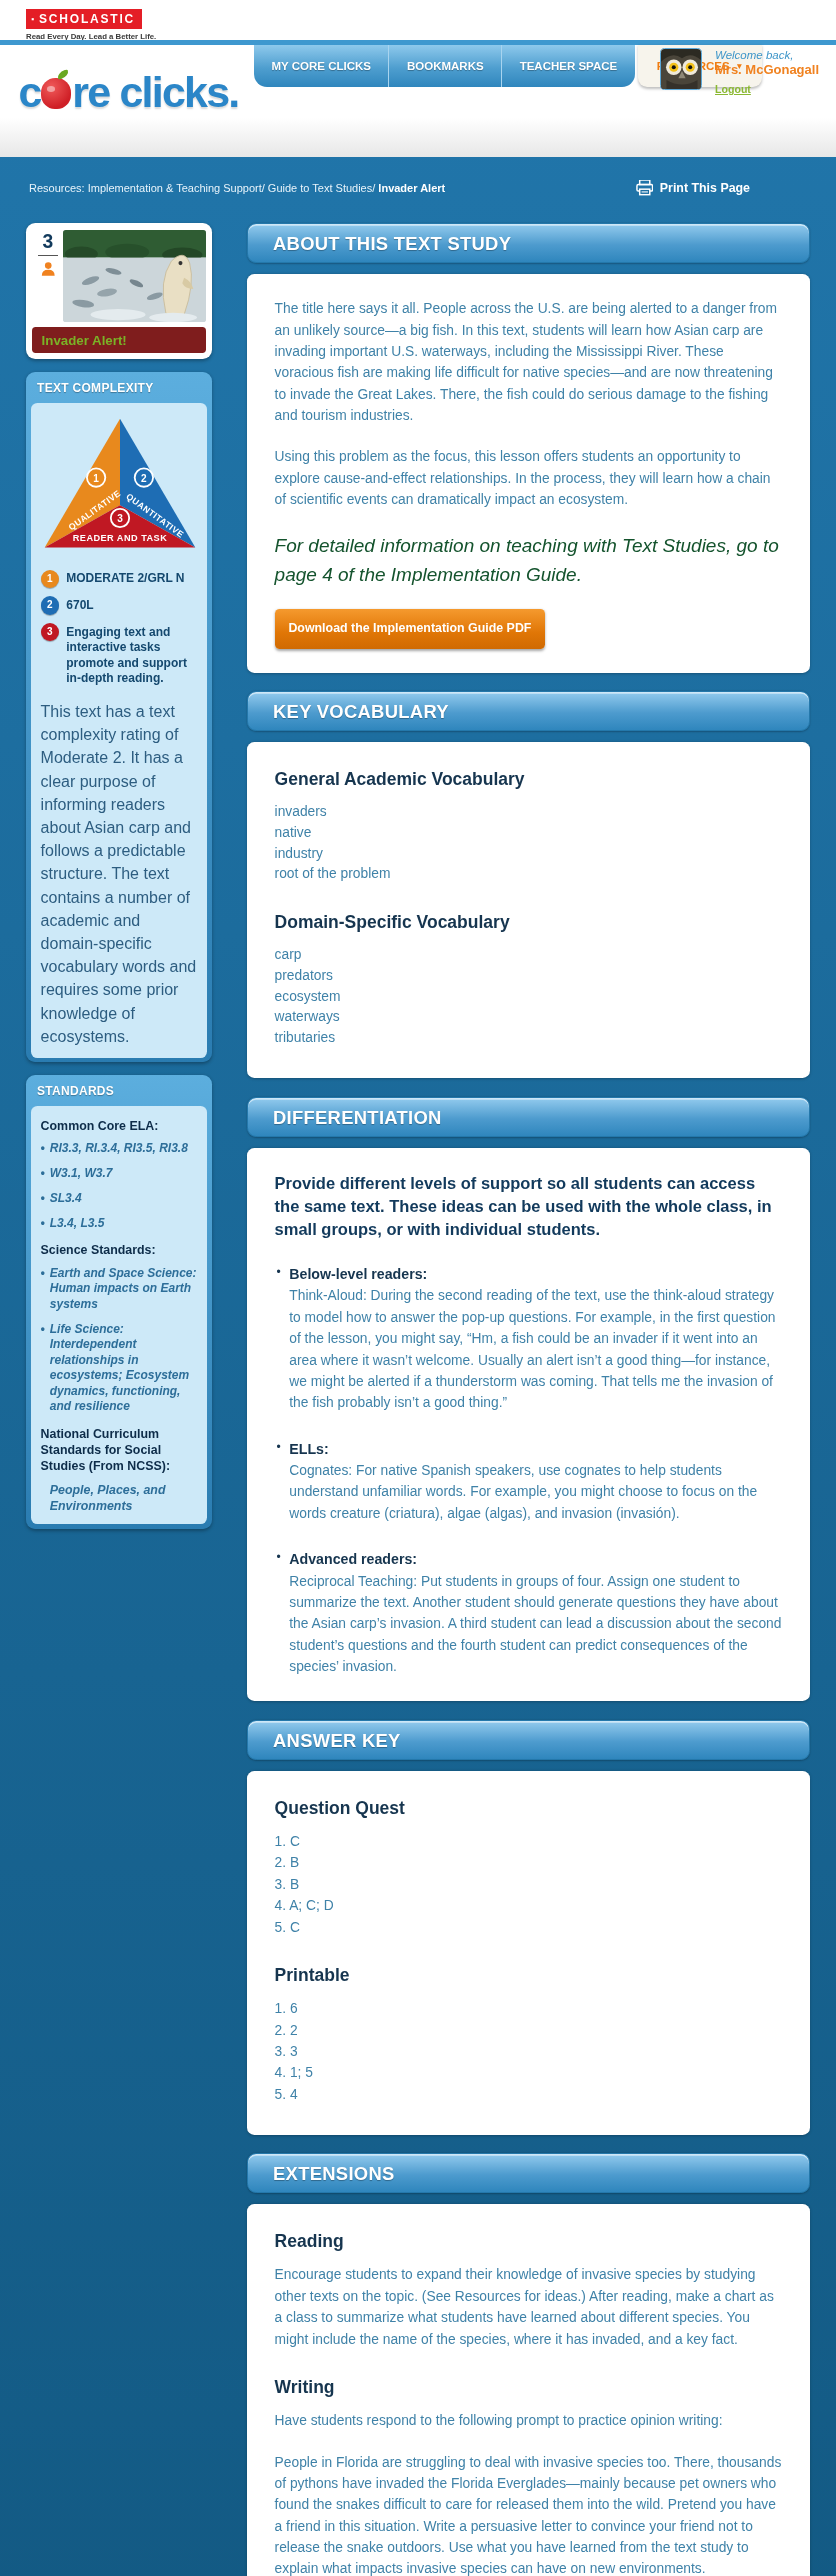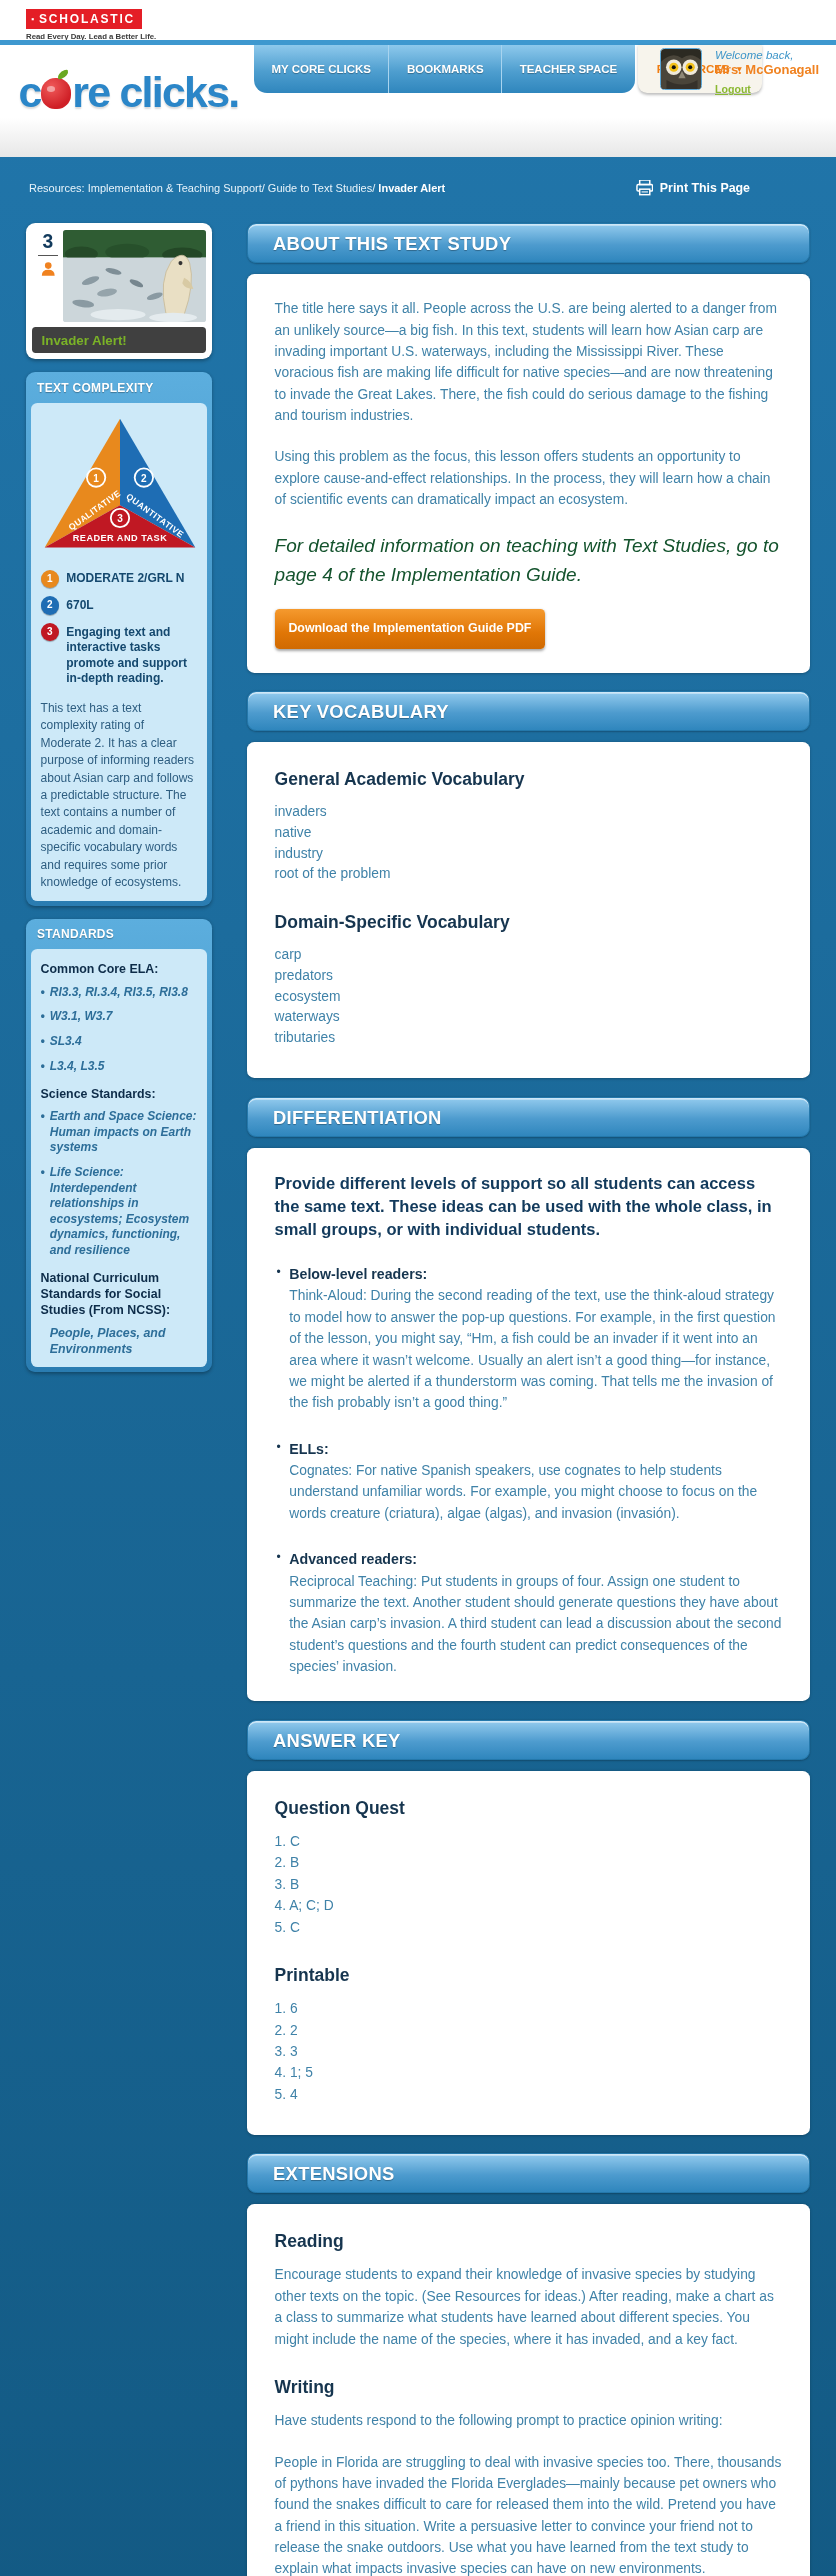--- a/index.html
+++ b/index.html
@@ -13,21 +13,21 @@
   .sch-box { background:#e41e26; color:#fff; font-weight:bold; font-size:12px; letter-spacing:1.8px; padding:2.8px 7.3px 2.8px 5.5px; display:inline-block; }
   .sch-box .bookmark { font-size:8.3px; margin-right:2.8px; vertical-align:0.9px; }
   .sch-tag { font-size:7.8px; color:#3a3a3a; margin-top:2.8px; font-weight:bold; }
   .blue-rule { position:absolute; left:0; top:40px; width:100%; height:4.6px; background:#3e98cf; }
 
   .brand { position:absolute; left:18.4px; top:68px; font-size:43px; font-weight:bold; color:#2b86c8; letter-spacing:-1.8px; text-shadow:0 1.8px 1.8px rgba(0,0,0,.15); }
   .apple { display:inline-block; width:30px; height:31px; background:radial-gradient(circle at 35% 30%, #f05a5a, #cf1f26 70%); border-radius:48% 48% 46% 46%; position:relative; margin:0 0.9px; vertical-align:-1.8px; }
   .apple::before { content:""; position:absolute; top:-6.4px; left:15.6px; width:12px; height:7.3px; background:#6aa821; border-radius:80% 20% 80% 20%; transform:rotate(-20deg); }
   .apple::after { content:""; position:absolute; top:8.3px; left:5.5px; width:8.3px; height:5.5px; background:rgba(255,255,255,.45); border-radius:50%; }
 
-  .nav { position:absolute; left:254px; top:45px; height:48px; display:flex; align-items:stretch; }
+  .nav { position:absolute; left:254px; top:45px; height:42px; display:flex; align-items:stretch; }
   .tab { display:flex; align-items:center; padding:0 17.5px; font-size:11.5px; font-weight:bold; color:#fff; text-decoration:none;
          background:linear-gradient(#8ec9ec, #4e9ecf 55%, #2f86bd); border-right:0.9px solid #a8d4ef; text-shadow:0 0.9px 0.9px rgba(0,0,0,.3); cursor:pointer; }
   .tab:first-child { border-radius:0 0 0 13px; }
   .tab.last-blue { border-right:none; border-radius:0 0 13px 0; }
   .tab-resources { display:flex; align-items:center; margin-left:3.7px; padding:0 18.4px; background:#f7f4ec; color:#f07d12; font-size:11.5px; font-weight:bold; border-radius:0 0 9.2px 9.2px; box-shadow:0 1.8px 2.8px rgba(0,0,0,.25); text-decoration:none; cursor:pointer; }
   .caret { font-size:8.3px; margin-left:5.5px; color:#f07d12; }
 
   .avatar { position:absolute; left:660px; top:48px; width:42px; height:42px; border:1.8px solid #5aa7d8; border-radius:4.6px; overflow:hidden; cursor:pointer; }
   .welcome { position:absolute; left:715px; top:48px; line-height:1.25; }
   .greet { font-size:11.5px; font-style:italic; color:#3f96c9; }
@@ -46,35 +46,35 @@
   .sidebar { width:186px; flex:none; }
   .main { flex:1; min-width:0; }
 
   
   .card { background:#fff; border-radius:9.2px; padding:6.4px; box-shadow:0 1.8px 3.7px rgba(0,0,0,.3); }
   .card-top { display:flex; }
   .card-left { width:31px; flex:none; padding-top:1.8px; text-align:center; }
   .num { font-size:19.3px; font-weight:bold; color:#123a5c; border-bottom:1.8px solid #555; display:inline-block; padding:0 4.6px 1.8px; }
   .person-ic { margin-top:4.6px; }
   .card-img { flex:1; height:92px; border-radius:2.8px; overflow:hidden; }
-  .card-label { margin-top:5.5px; background:#404040; border-radius:3.7px; padding:5.5px 9.2px; font-size:13.3px; font-weight:bold; color:#7ab227; }
+  .card-label { margin-top:5.5px; background:#7f1d1d; border-radius:3.7px; padding:5.5px 9.2px; font-size:13.3px; font-weight:bold; color:#7ab227; }
 
   
   .side-box { margin-top:13px; border-radius:9.2px; overflow:hidden; background:linear-gradient(#5caede, #2a7cb1); box-shadow:0 1.8px 3.7px rgba(0,0,0,.3); }
   .side-hdr { color:#fff; font-weight:bold; font-size:12px; letter-spacing:0.3px; padding:8.3px 11px 6.4px; text-shadow:0 0.9px 0.9px rgba(0,0,0,.3); line-height:1.3; }
   .side-panel { background:#cde9f8; margin:0 4.6px 4.6px; border-radius:6.4px; padding:8.3px 10px 10px; }
   .skill { font-size:13px; font-weight:bold; color:#14486e; }
   .codes { font-size:12px; font-weight:bold; font-style:italic; color:#14486e; }
 
   .tri-wrap { text-align:center; padding:3.7px 0 5.5px; }
   .legend-row { display:flex; gap:7.3px; margin-top:8.3px; align-items:flex-start; }
   .badge { width:18.4px; height:18.4px; border-radius:50%; color:#fff; font-size:10px; font-weight:bold; text-align:center; line-height:18.4px; flex:none; box-shadow:0 0.9px 0.9px rgba(0,0,0,.3); }
   .badge.b1 { background:#e8891d; } .badge.b2 { background:#1e6db4; } .badge.b3 { background:#c01823; }
   .ltext { font-size:12px; font-weight:bold; color:#14486e; line-height:1.3; padding-top:1.8px; }
-  .cpara { margin-top:13px; font-size:12px; color:#2d5d80; line-height:1.45; }
+  .cpara { margin-top:13px; font-size:16px; color:#2d5d80; line-height:1.45; }
 
   .std-title { font-size:12.4px; font-weight:bold; color:#0d2c49; margin:11px 0 7.3px; line-height:1.3; }
   .std-title:first-child { margin-top:3.7px; }
   .std-list { list-style:none; }
   .std-list li { font-size:12px; font-weight:bold; font-style:italic; color:#2d6e99; line-height:1.3; margin-bottom:9.2px; padding-left:9.2px; position:relative; }
   .std-list li::before { content:"•"; position:absolute; left:0; }
   .ncss { font-size:12.4px; font-weight:bold; font-style:italic; color:#2d6e99; line-height:1.3; padding-left:9.2px; }
 
   
   .section-hdr { height:40px; line-height:39px; border-radius:9.2px; padding-left:25px; color:#fff; font-size:18.4px; font-weight:bold; letter-spacing:0.3px;

